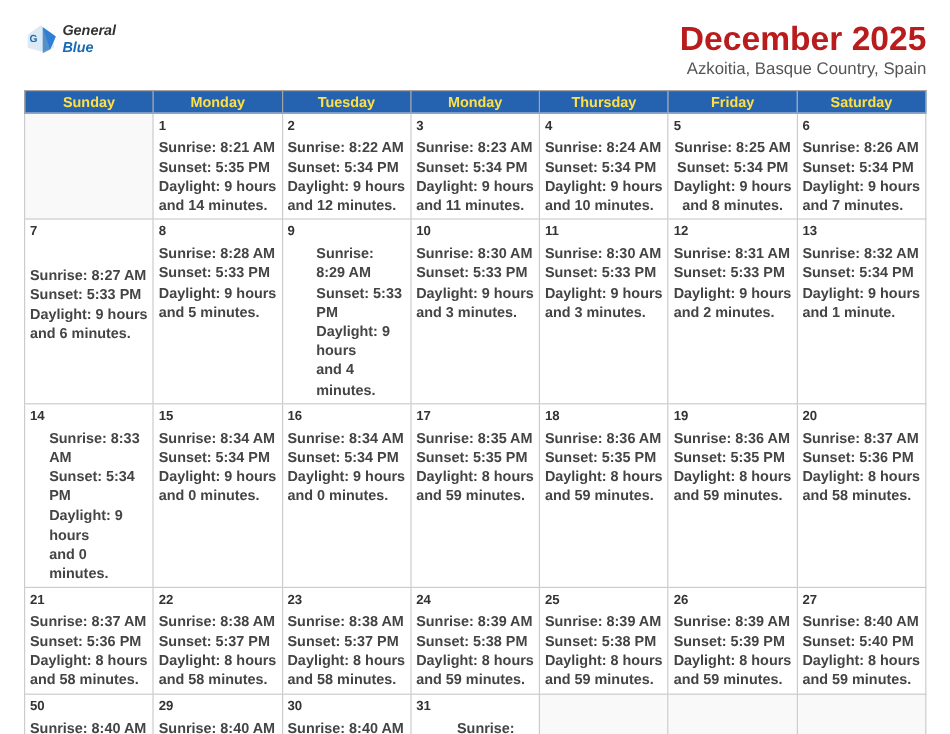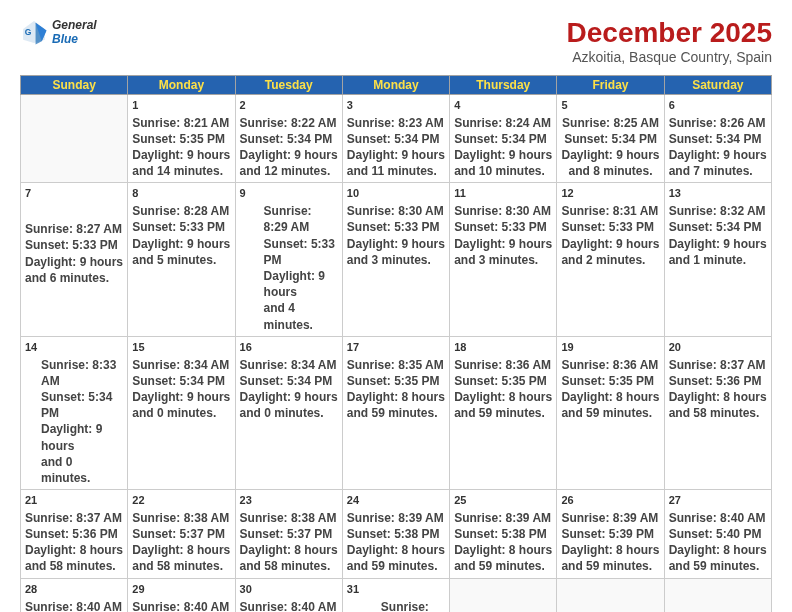--- a/index.html
+++ b/index.html
@@ -324,21 +324,21 @@
           <td>
             <span class="day-number">27</span>
             <div class="cell-content" style="white-space: pre-line;">Sunrise: 8:40 AM
 Sunset: 5:40 PM
 Daylight: 8 hours
 and 59 minutes.</div>
           </td>
         </tr>
         <tr>
           <td>
-            <span class="day-number">28</span>
+            <span class="day-number">50</span>
             <div class="cell-content" style="white-space: pre-line;">Sunrise: 8:40 AM
 Sunset: 5:40 PM
 Daylight: 9 hours
 and 0 minutes.</div>
           </td>
           <td>
             <span class="day-number">29</span>
             <div class="cell-content" style="white-space: pre-line;">Sunrise: 8:40 AM
 Sunset: 5:41 PM
 Daylight: 9 hours

